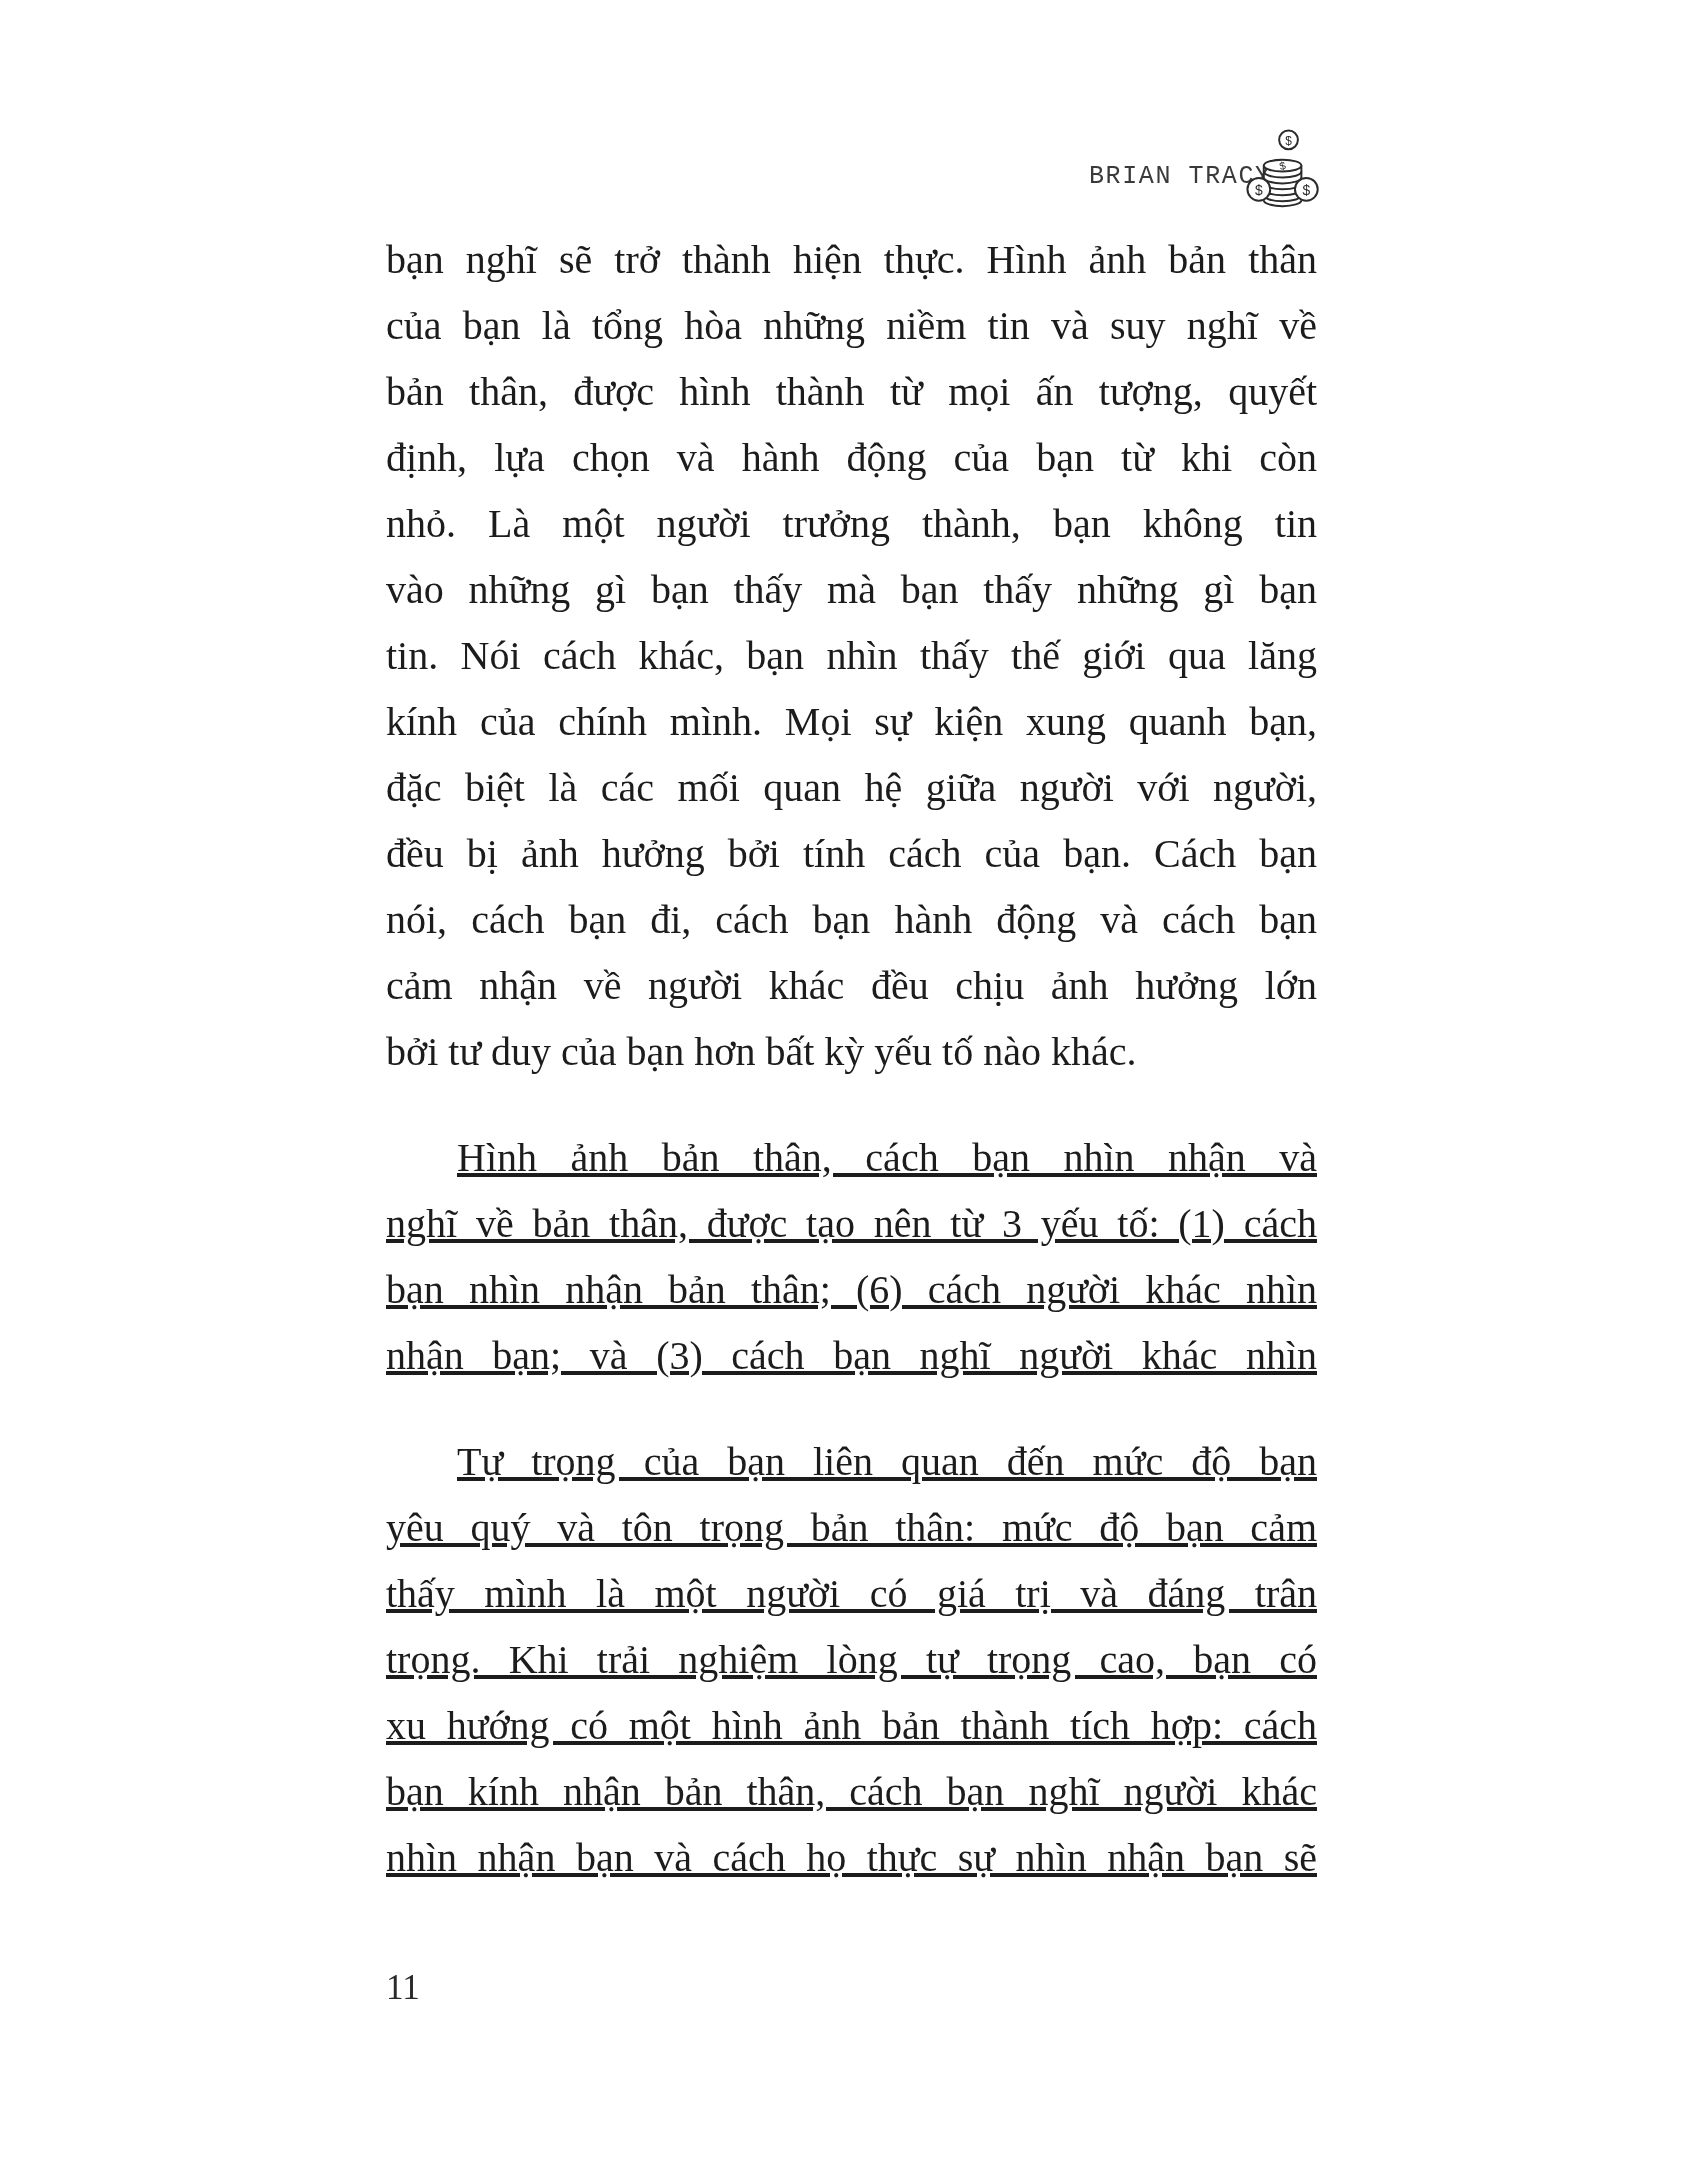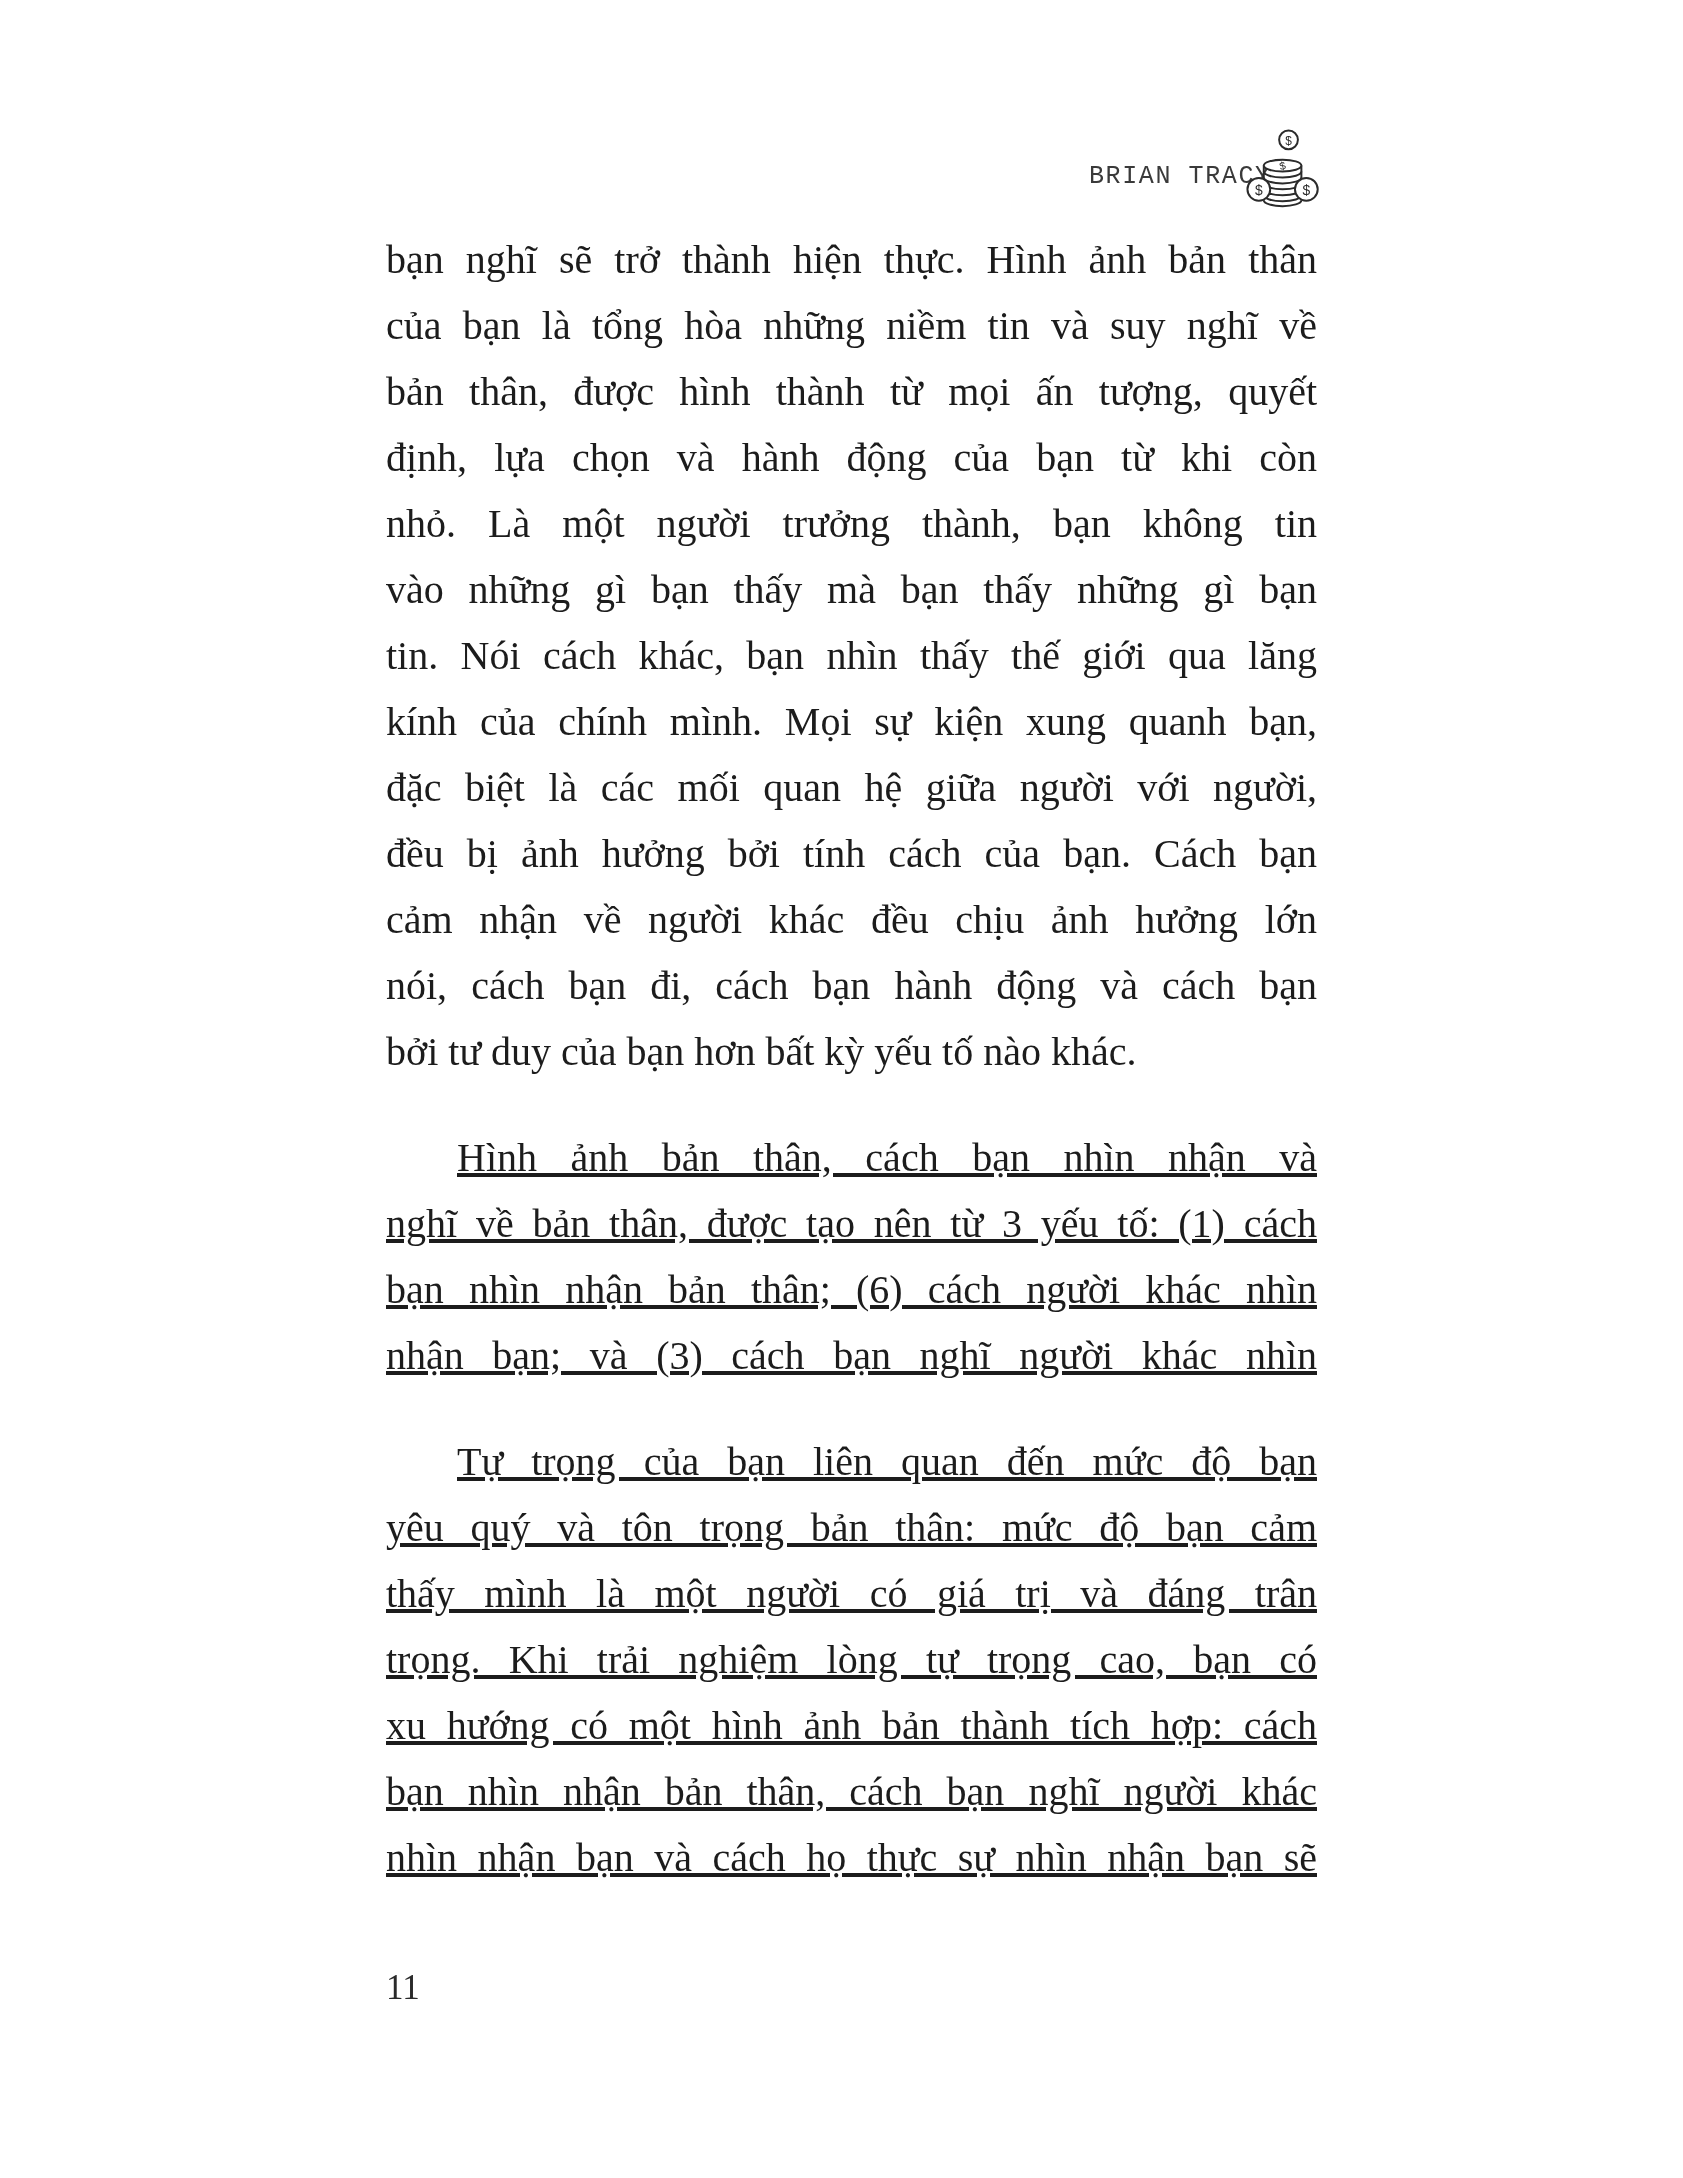--- a/index.html
+++ b/index.html
@@ -90,39 +90,39 @@
       <div class="line">bạn nghĩ sẽ trở thành hiện thực. Hình ảnh bản thân</div>
       <div class="line">của bạn là tổng hòa những niềm tin và suy nghĩ về</div>
       <div class="line">bản thân, được hình thành từ mọi ấn tượng, quyết</div>
       <div class="line">định, lựa chọn và hành động của bạn từ khi còn</div>
       <div class="line">nhỏ. Là một người trưởng thành, bạn không tin</div>
       <div class="line">vào những gì bạn thấy mà bạn thấy những gì bạn</div>
       <div class="line">tin. Nói cách khác, bạn nhìn thấy thế giới qua lăng</div>
       <div class="line">kính của chính mình. Mọi sự kiện xung quanh bạn,</div>
       <div class="line">đặc biệt là các mối quan hệ giữa người với người,</div>
       <div class="line">đều bị ảnh hưởng bởi tính cách của bạn. Cách bạn</div>
+      <div class="line">nói, cách bạn đi, cách bạn hành động và cách bạn</div>
       <div class="line">cảm nhận về người khác đều chịu ảnh hưởng lớn</div>
-      <div class="line">nói, cách bạn đi, cách bạn hành động và cách bạn</div>
       <div class="line last">bởi tư duy của bạn hơn bất kỳ yếu tố nào khác.</div>
     </div>
 
     <div class="para">
       <div class="line first-indent">Hình ảnh bản thân, cách bạn nhìn nhận và</div>
       <div class="line">nghĩ về bản thân, được tạo nên từ 3 yếu tố: (1) cách</div>
       <div class="line">bạn nhìn nhận bản thân; (6) cách người khác nhìn</div>
       <div class="line">nhận bạn; và (3) cách bạn nghĩ người khác nhìn</div>
     </div>
 
     <div class="para">
       <div class="line first-indent">Tự trọng của bạn liên quan đến mức độ bạn</div>
       <div class="line">yêu quý và tôn trọng bản thân: mức độ bạn cảm</div>
       <div class="line">thấy mình là một người có giá trị và đáng trân</div>
       <div class="line">trọng. Khi trải nghiệm lòng tự trọng cao, bạn có</div>
       <div class="line">xu hướng có một hình ảnh bản thành tích hợp: cách</div>
-      <div class="line">bạn nhìn nhận bản thân, cách bạn nghĩ người khác</div>
+      <div class="line">bạn kính nhận bản thân, cách bạn nghĩ người khác</div>
       <div class="line">nhìn nhận bạn và cách họ thực sự nhìn nhận bạn sẽ</div>
     </div>
 
   </div>
 
   <div class="page-number">11</div>
 
 </div>
 
 

